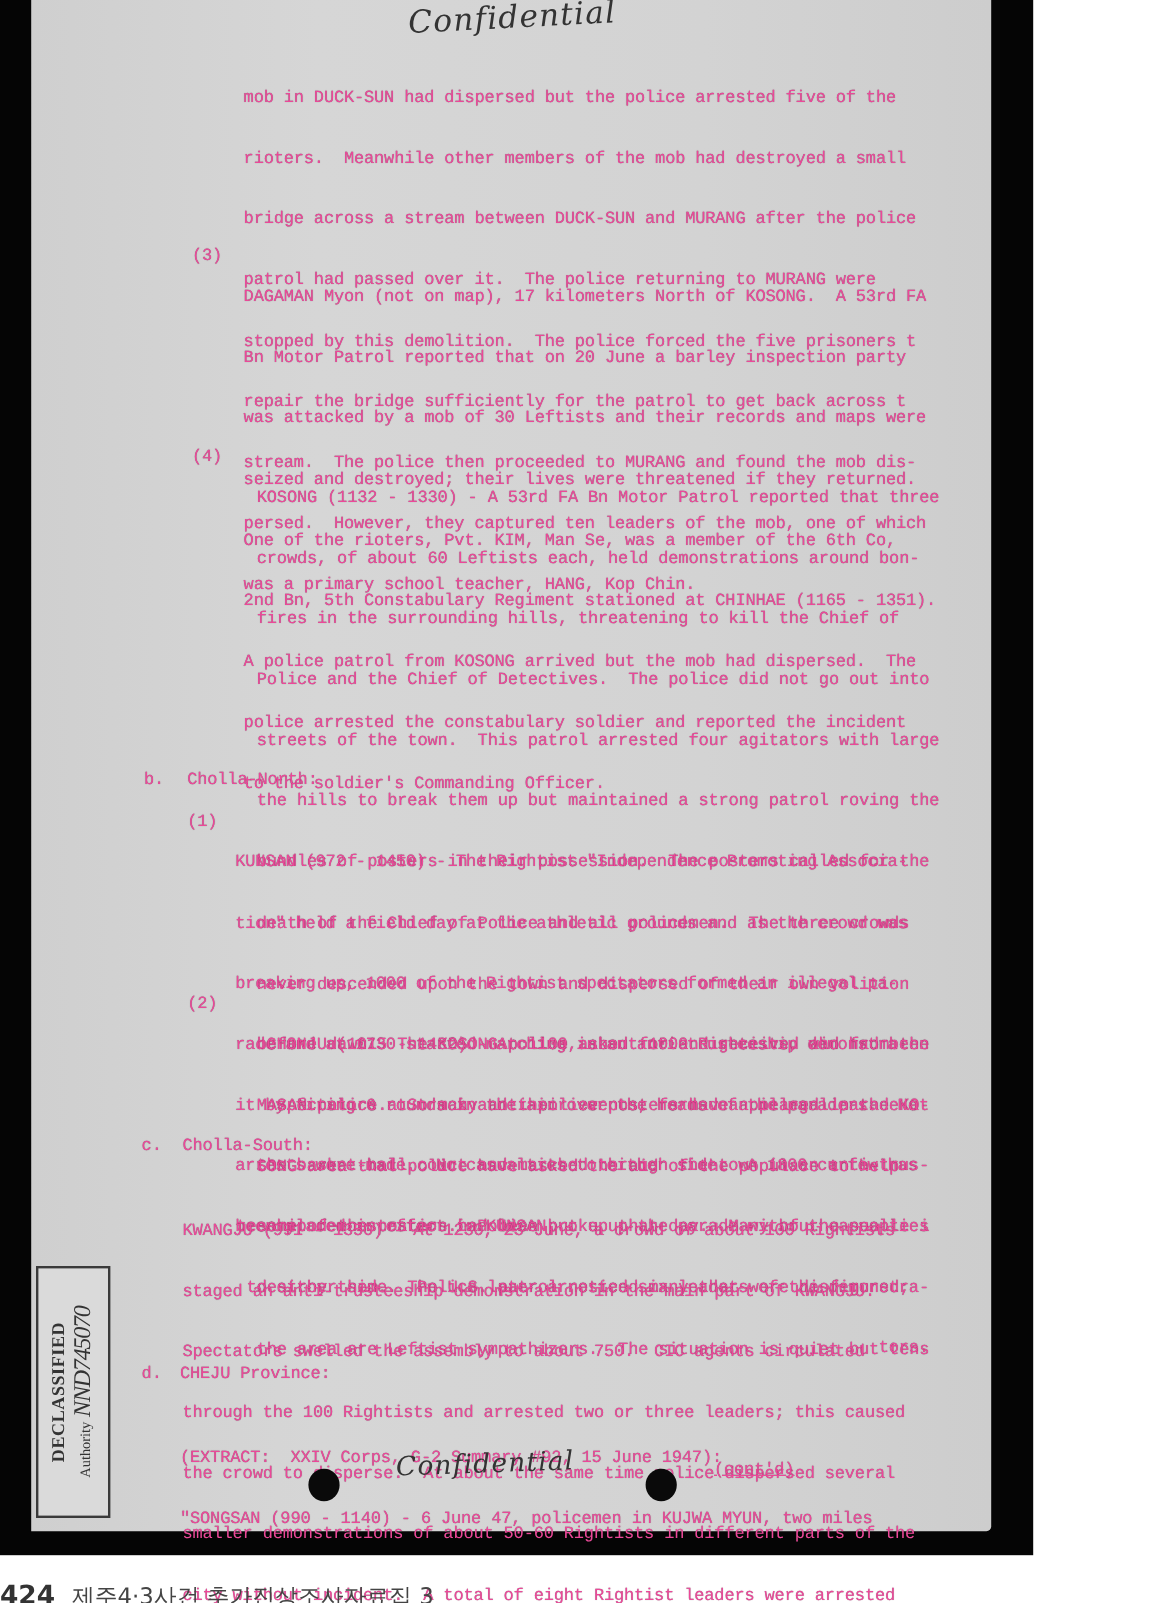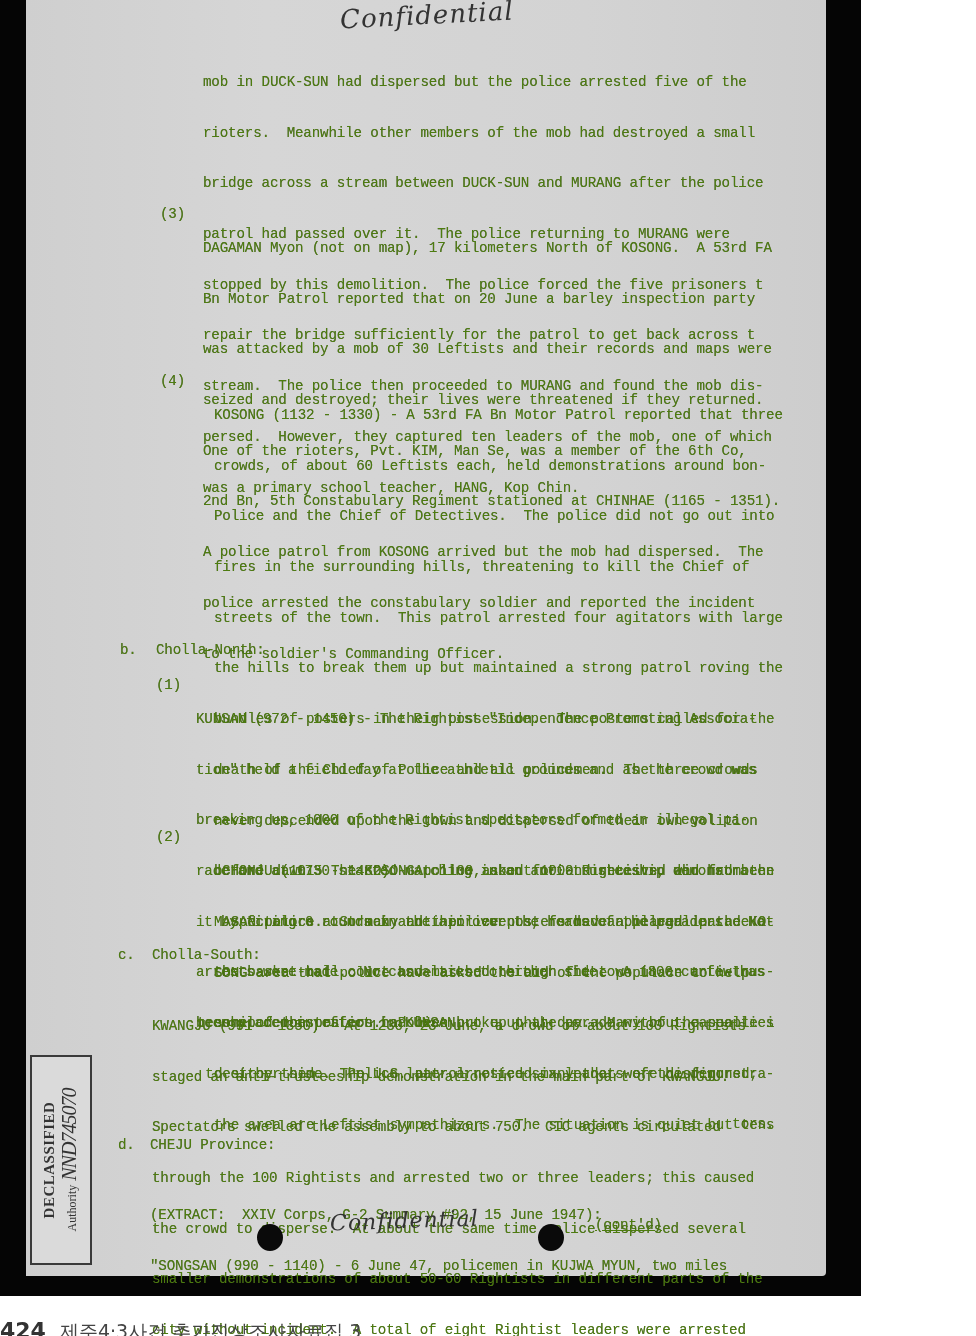--- a/index.html
+++ b/index.html
@@ -11,21 +11,21 @@
     .scan-frame {
       position: absolute; left: 0; top: 0; width: 861px; height: 1296px;
       background: #050505;
     }
     .paper {
       position: absolute; left: 26px; top: 0; width: 800px; height: 1276px;
       background: linear-gradient(90deg, #cfcfcf 0%, #d6d6d6 30%, #d3d3d3 70%, #cdcdcd 100%);
       border-bottom-right-radius: 4px;
     }
     .typed {
-      position: absolute; color: #4d7c0f; font-size: 14.2px; line-height: 16.9px;
+      position: absolute; color: #ec4899; font-size: 14.2px; line-height: 16.9px;
       white-space: pre; letter-spacing: -0.15px;
       text-shadow: 0 0 0.6px rgba(40,40,40,0.6);
     }
     .hand {
       position: absolute; font-family: "DejaVu Serif", serif; font-style: italic;
       color: #333; letter-spacing: 1px;
     }
     .hand-top { left: 340px; top: 0px; font-size: 26px; transform: rotate(-3deg); }
     .hand-bottom { left: 330px; top: 1208px; font-size: 22px; transform: rotate(-2deg); }
     .punch {
@@ -82,22 +82,22 @@
   <div>2nd Bn, 5th Constabulary Regiment stationed at CHINHAE (1165 - 1351).</div>
   <div>A police patrol from KOSONG arrived but the mob had dispersed.  The</div>
   <div>police arrested the constabulary soldier and reported the incident</div>
   <div>to the soldier's Commanding Officer.</div>
 </div>
 
 <div class="typed" style="left:160px; top:373px;">(4)</div>
 <div class="typed" style="left:214px; top:373px;">
   <div>KOSONG (1132 - 1330) - A 53rd FA Bn Motor Patrol reported that three</div>
   <div>crowds, of about 60 Leftists each, held demonstrations around bon-</div>
+  <div>fires in the surrounding hills, threatening to kill the Chief of</div>
   <div>Police and the Chief of Detectives.  The police did not go out into</div>
-  <div>fires in the surrounding hills, threatening to kill the Chief of</div>
   <div>streets of the town.  This patrol arrested four agitators with large</div>
   <div>the hills to break them up but maintained a strong patrol roving the</div>
   <div>bundles of posters in their possession.  The posters called for the</div>
   <div>death of the Chief of Police and all policemen.  The three crowds</div>
   <div>never descended upon the town and dispersed of their own volition</div>
   <div>before dawn.  The KOSONG police asked for and received aid from the</div>
   <div>MASAN police.  So many anti-police posters have appeared in the KO-</div>
   <div>SONG area that police have asked the aid of the populace to help</div>
   <div>some of the posters had been put up that day.  Many of the people i</div>
   <div>destroy them.  The U.S. patrol noticed many that were disfigured;</div>

